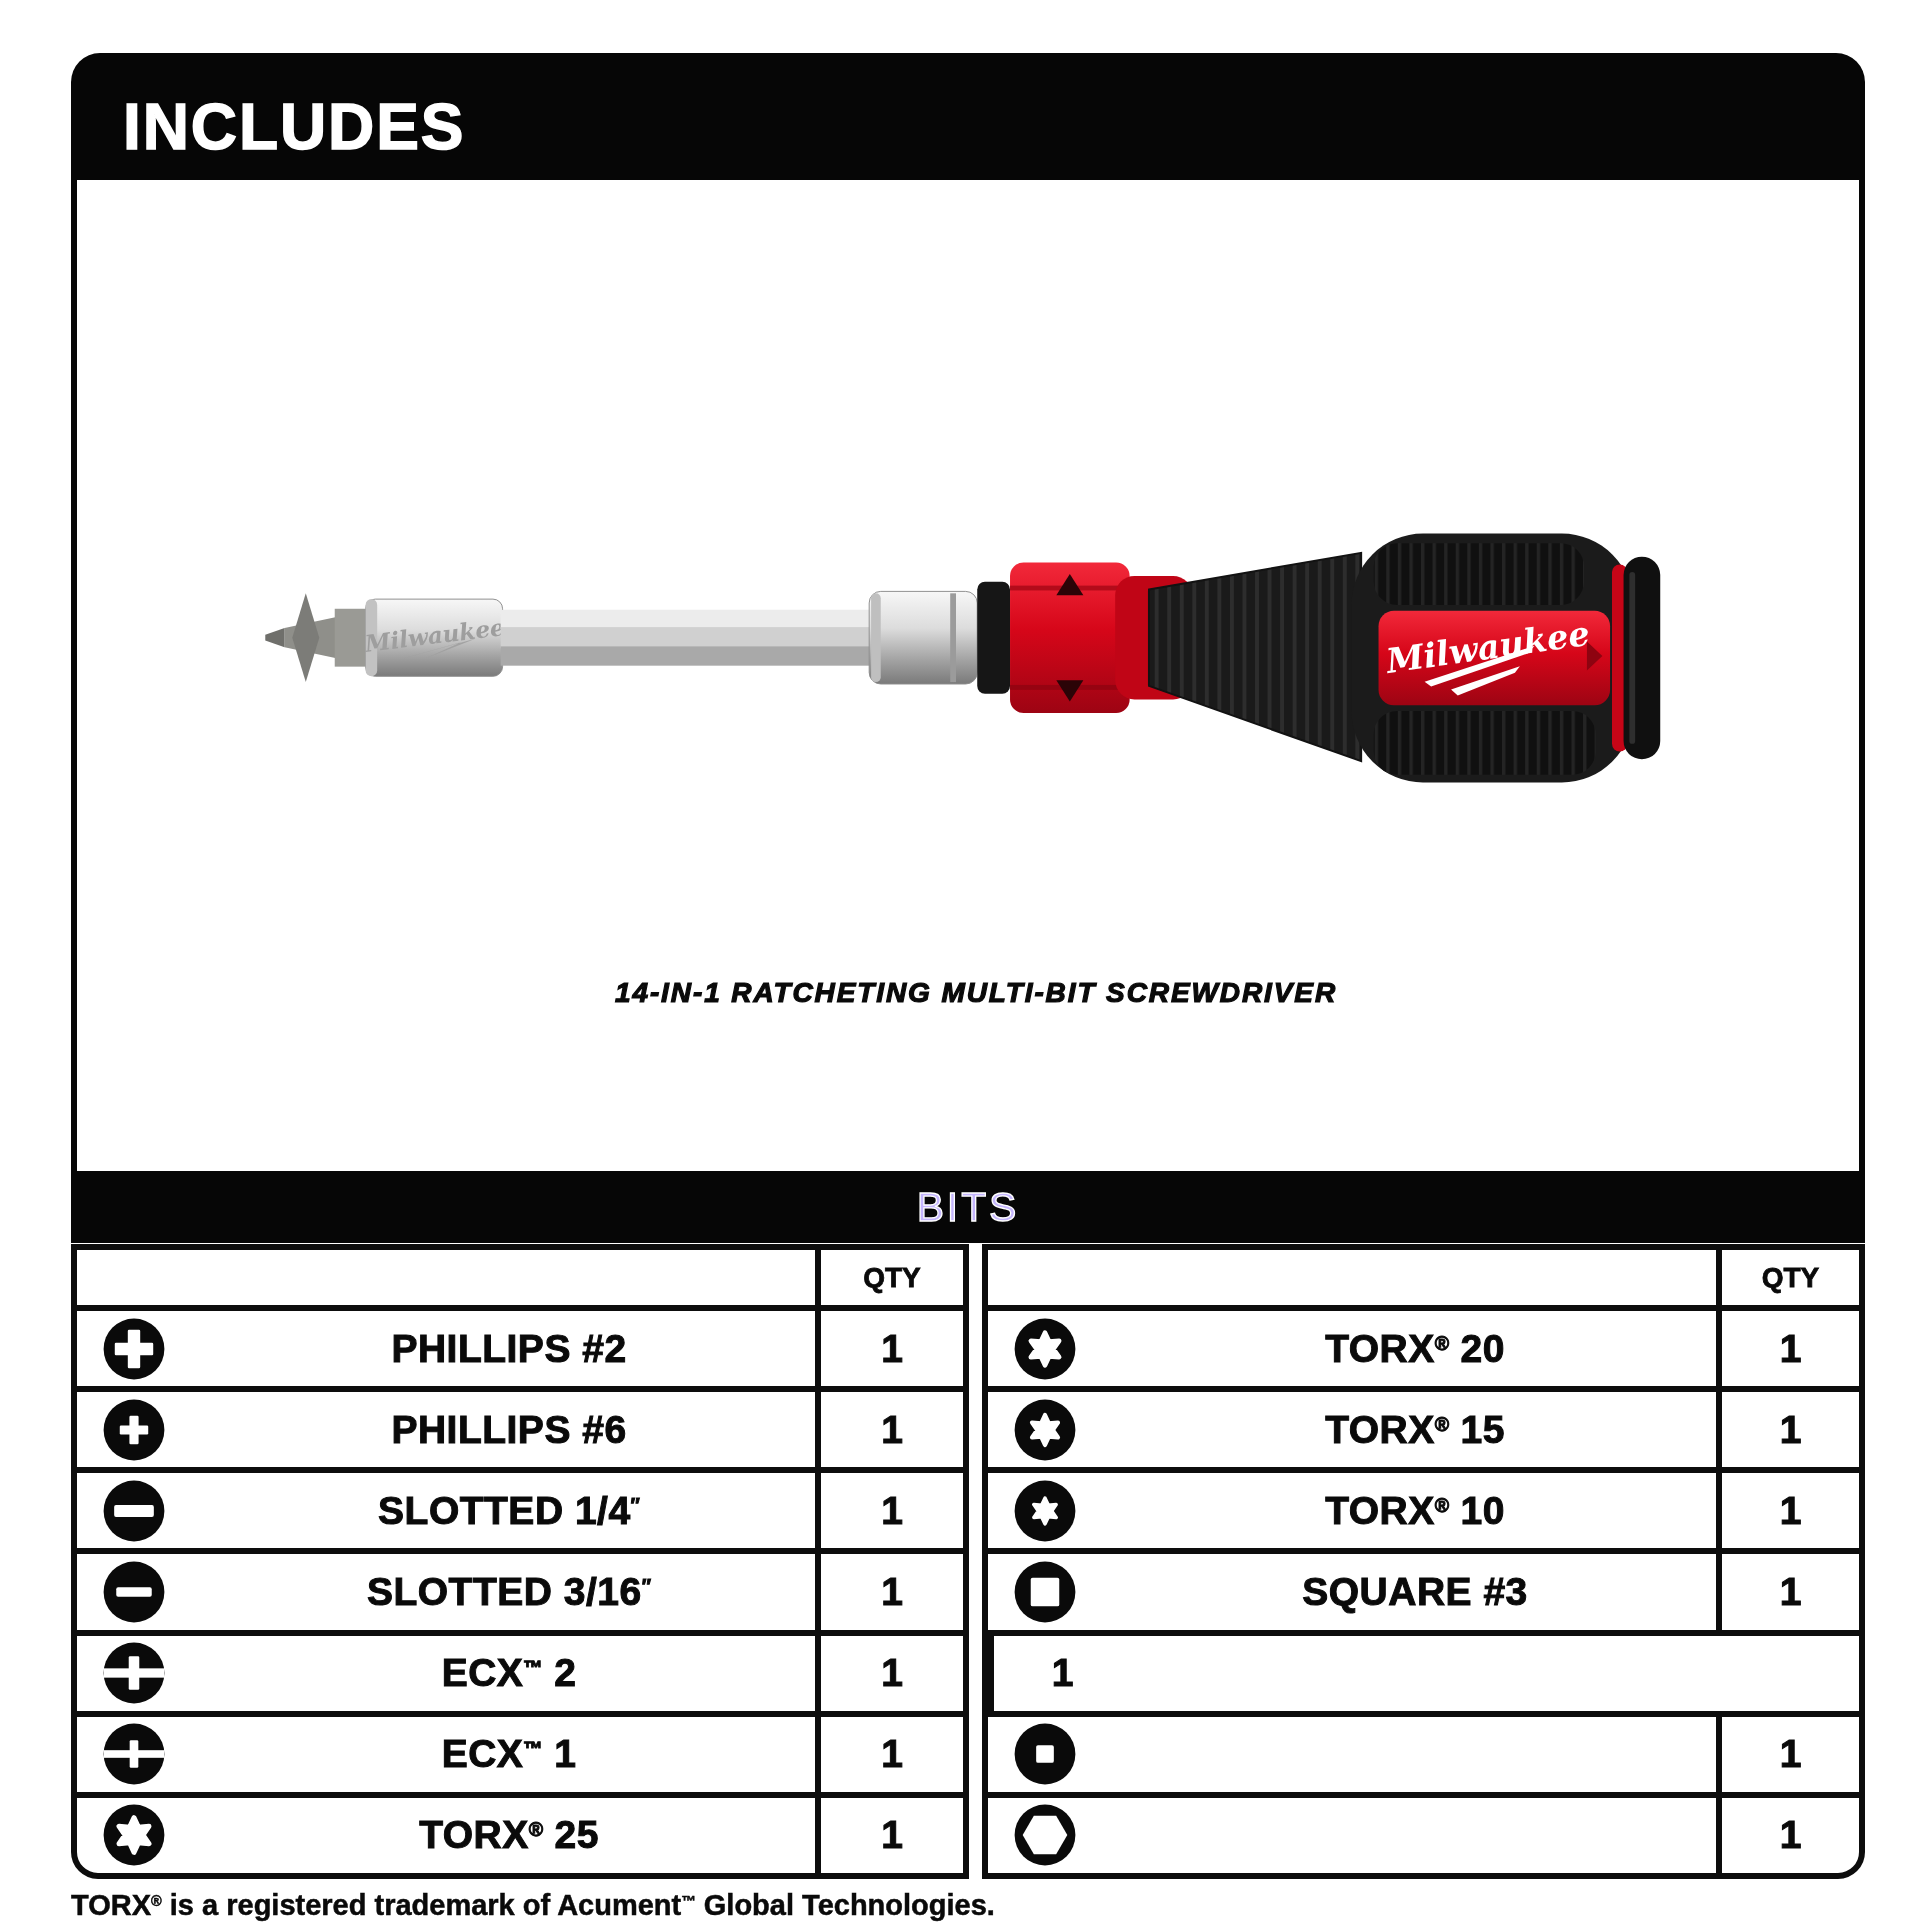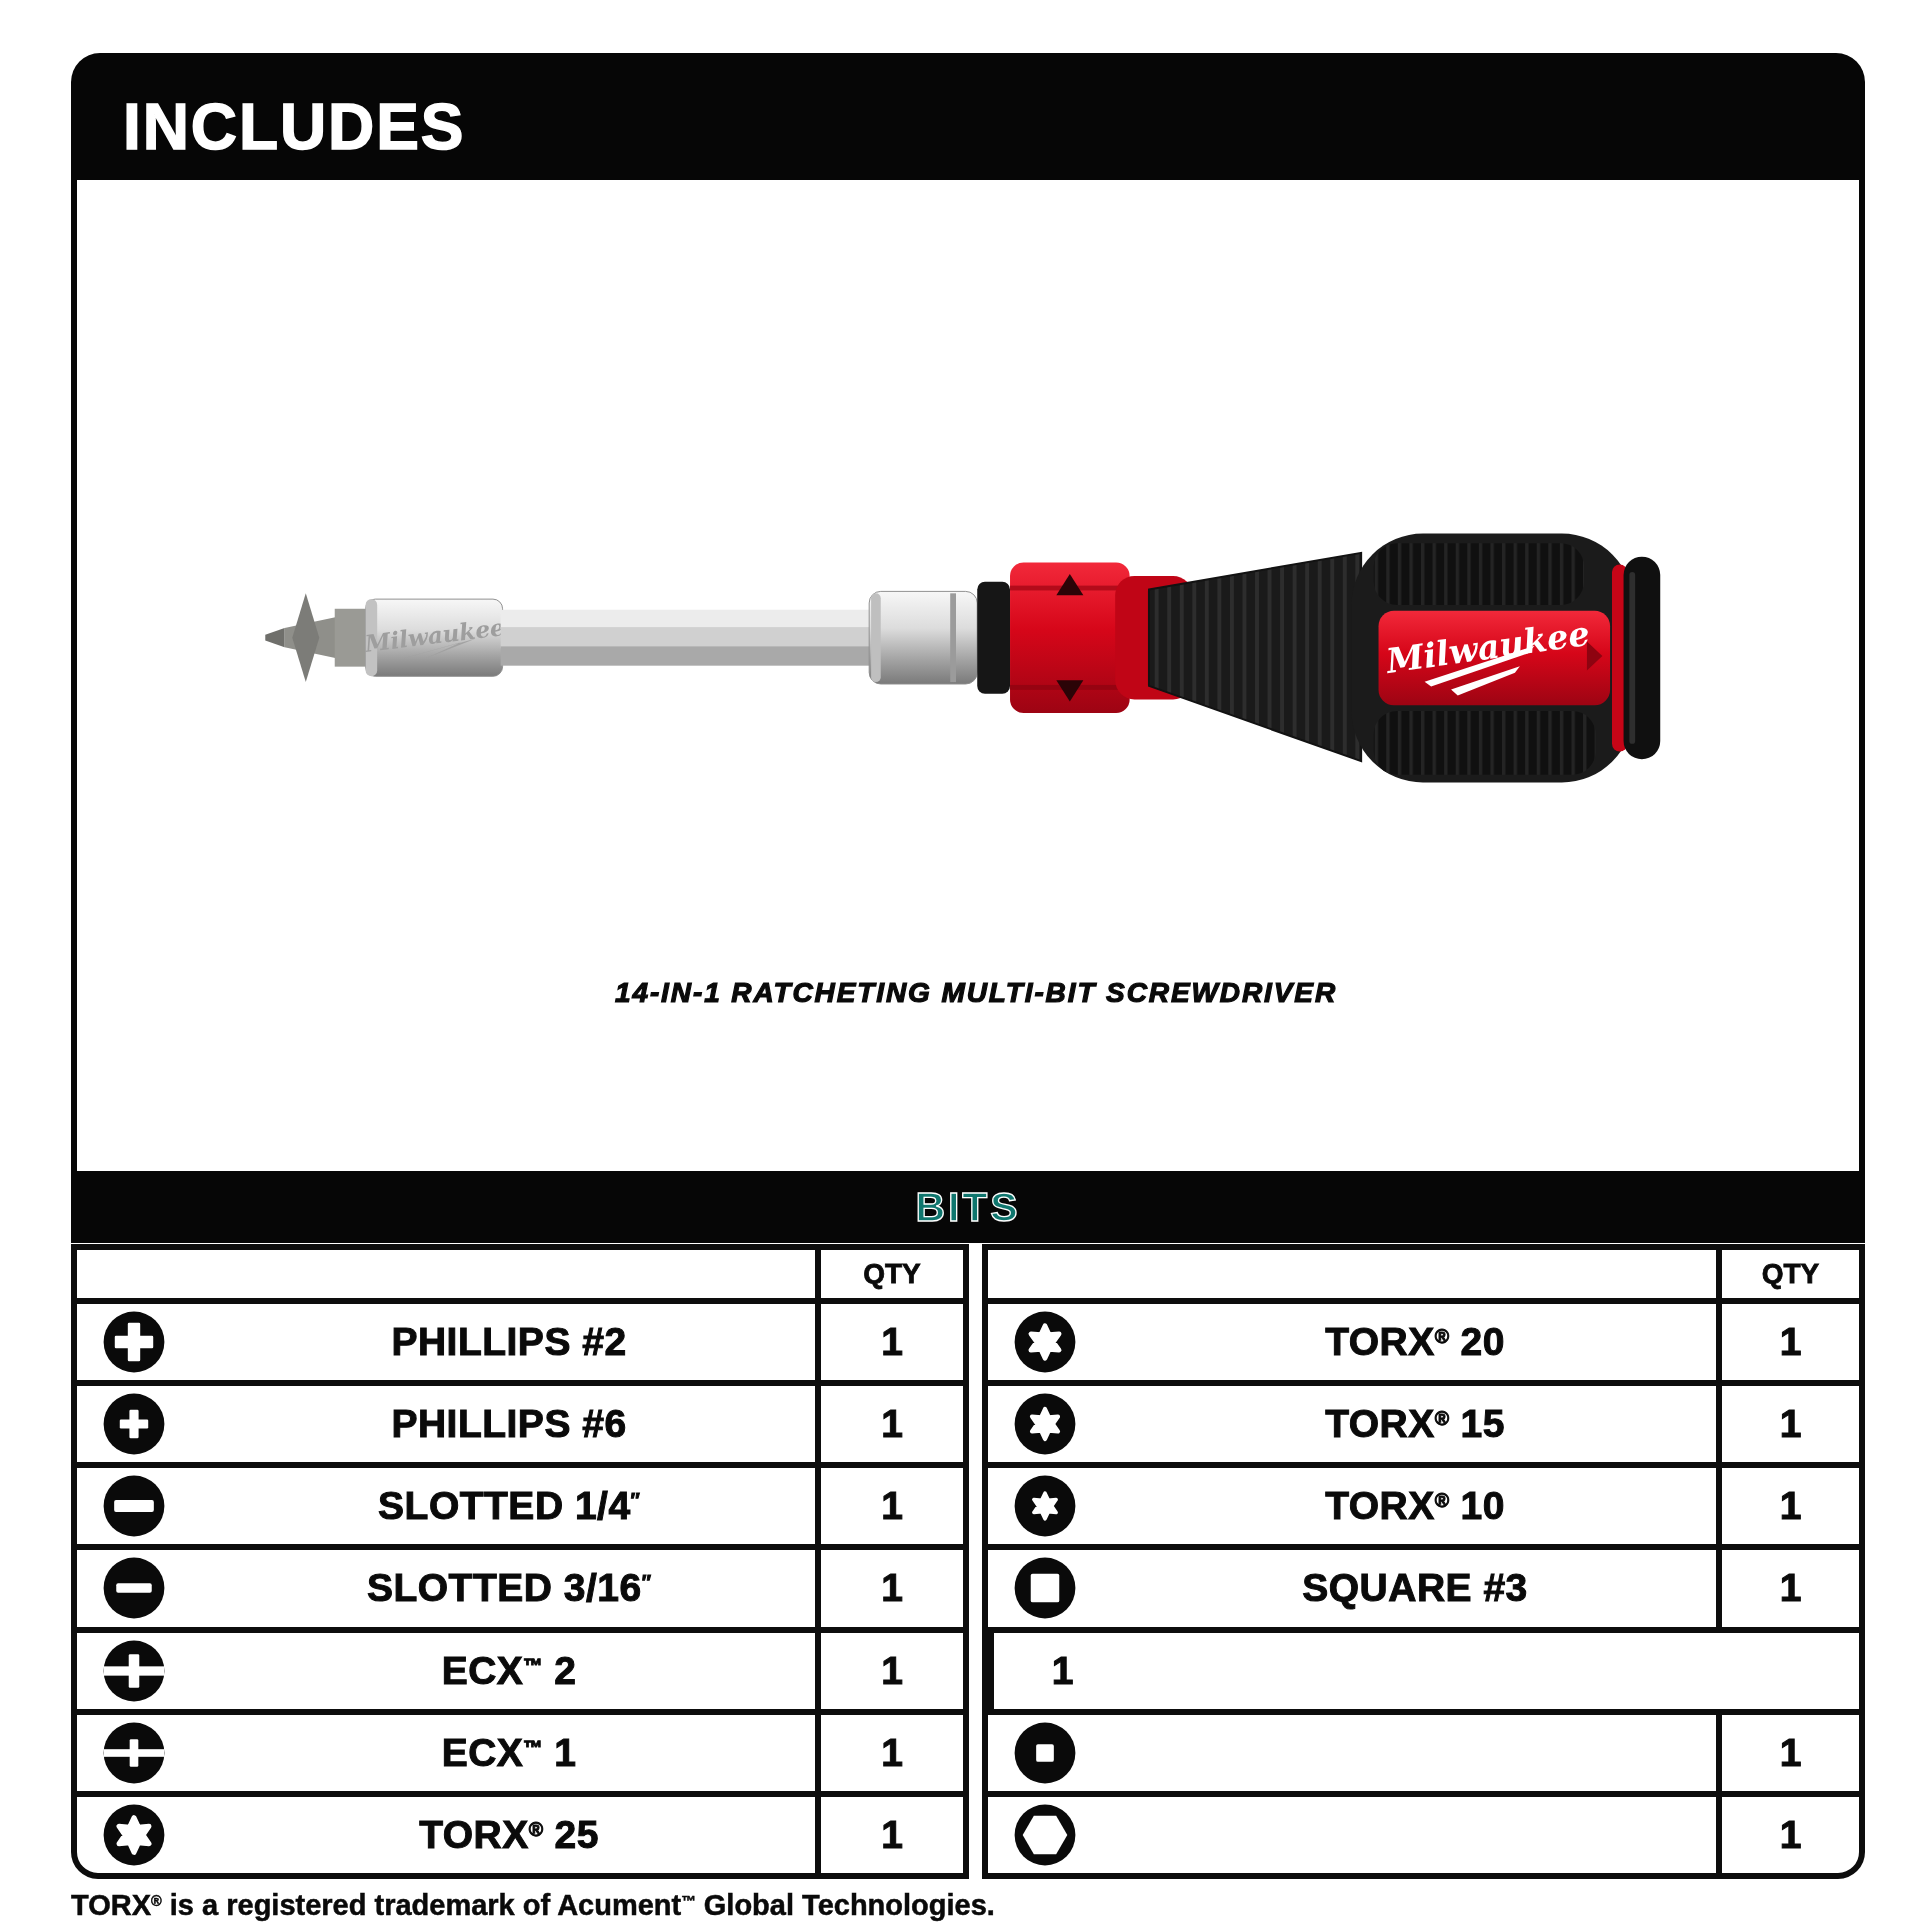--- a/index.html
+++ b/index.html
@@ -27,29 +27,29 @@
   .caption{
     position:absolute;left:8px;top:784px;width:100%;height:58px;line-height:58px;
     text-align:center;font-size:28px;font-weight:bold;letter-spacing:1.9px;font-style:italic;
     -webkit-text-stroke:1.2px #0a0a0a;
   }
   
   .bits-bar{
     position:absolute;left:71px;top:1171px;width:1794px;height:72px;background:#060606;
     display:flex;align-items:center;justify-content:center;
   }
-  .bits-bar .t{color:#0f766e;font-size:41px;font-weight:bold;letter-spacing:2.9px;-webkit-text-stroke:1.3px #fff;}
+  .bits-bar .t{color:#c4b5fd;font-size:41px;font-weight:normal;letter-spacing:2.9px;-webkit-text-stroke:1.3px #fff;}
   
   .bt{
     position:absolute;top:1244px;height:635px;background:#fff;
     border:6.8px solid #0d0d0d;display:flex;flex-direction:column;
   }
   .bt.left{left:71px;width:898px;border-bottom-left-radius:27px;}
   .bt.right{left:982px;width:883px;border-bottom-right-radius:27px;}
-  .bt .hrow{display:flex;height:48px;flex:none;}
+  .bt .hrow{display:flex;height:55px;flex:none;}
   .bt .row{display:flex;flex:1;border-top:6.8px solid #0d0d0d;min-height:0;}
   .name-cell{flex:1;display:flex;align-items:center;min-width:0;}
   .bit-icon{flex:none;width:62px;height:62px;margin-left:26px;}
   .bit-icon svg{display:block;width:62px;height:62px;}
   .label{
     flex:1;text-align:center;font-size:39px;font-weight:bold;letter-spacing:0.5px;
     -webkit-text-stroke:1px #0a0a0a;white-space:nowrap;margin-left:38px;
   }
   .sup{font-size:0.5em;vertical-align:0.62em;letter-spacing:0;}
   .qty-cell{

